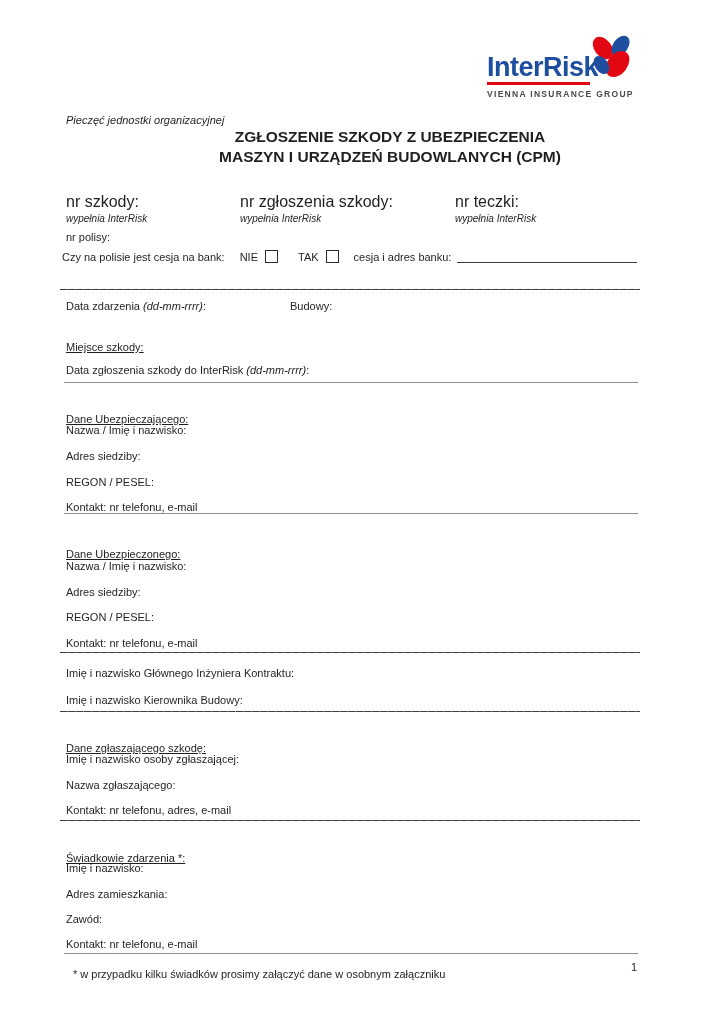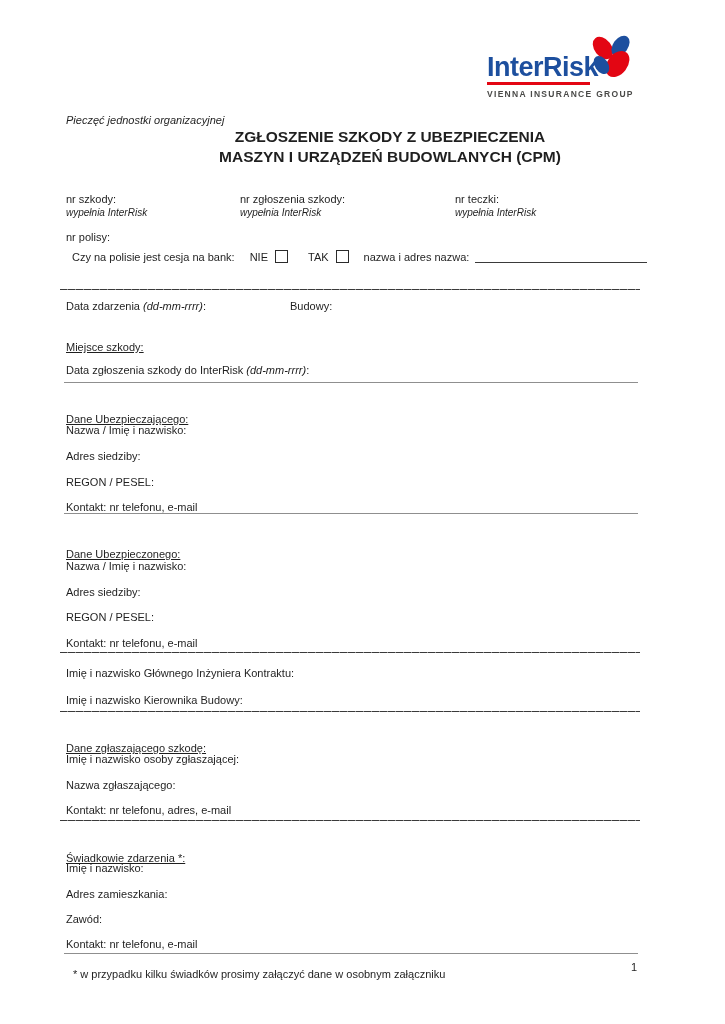--- a/index.html
+++ b/index.html
@@ -29,25 +29,25 @@
     letter-spacing:1.3px;white-space:nowrap;
   }
   .logo-icon{position:absolute;right:2px;top:-2px;}
 
   
   .stamp{left:66px;top:114px;font-size:11px;}
   .title{left:70px;top:127px;width:640px;text-align:center;
          font-size:15.5px;font-weight:bold;line-height:19.5px;}
 
   
-  .claims-col div:first-child{font-size:11px;}
+  .claims-col div:first-child{font-size:16px;}
   .claims-col div:last-child{font-size:10px;font-style:italic;margin-top:2px;}
 
   
-  .bank-row{left:72px;top:250px;width:575px;display:flex;align-items:center;white-space:nowrap;}
+  .bank-row{left:62px;top:250px;width:575px;display:flex;align-items:center;white-space:nowrap;}
   .checkbox{
     display:inline-block;width:11px;height:11px;
     border:1.3px solid #2b2b2b;background:#fff;
     vertical-align:-1px;
   }
   .blank-line{flex-grow:1;border-bottom:1px solid #3a3a3a;height:12px;margin-left:6px;}
 
   
   .dline{position:absolute;left:60px;width:580px;height:1.4px;
          background:repeating-linear-gradient(90deg,#3a3a3a 0 7px,rgba(58,58,58,.55) 7px 8px);}
@@ -101,21 +101,21 @@
   </div>
 
   <div class="row" style="top:231px">nr polisy:</div>
 
   <div class="abs bank-row">
     <span>Czy na polisie jest cesja na bank:</span>
     <span style="margin-left:15px">NIE</span>
     <span class="checkbox" style="margin-left:7px"></span>
     <span style="margin-left:20px">TAK</span>
     <span class="checkbox" style="margin-left:7px"></span>
-    <span style="margin-left:15px">nazwa i adres nazwa:</span>
+    <span style="margin-left:15px">cesja i adres banku:</span>
     <span class="blank-line"></span>
   </div>
 
   <div class="dline" style="top:289px"></div>
 
   <div class="row" style="top:300px;width:500px">
     <span>Data zdarzenia</span><span class="it fmt">(dd-mm-rrrr)</span><span>:</span>
     <span class="godzina">Budowy:</span>
   </div>
 

